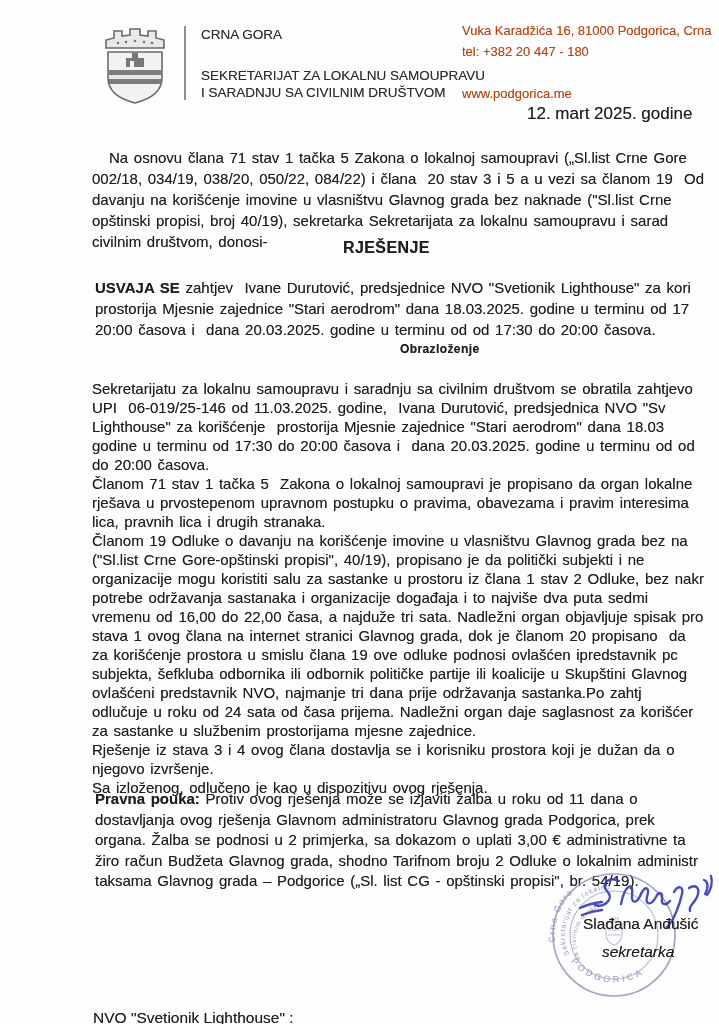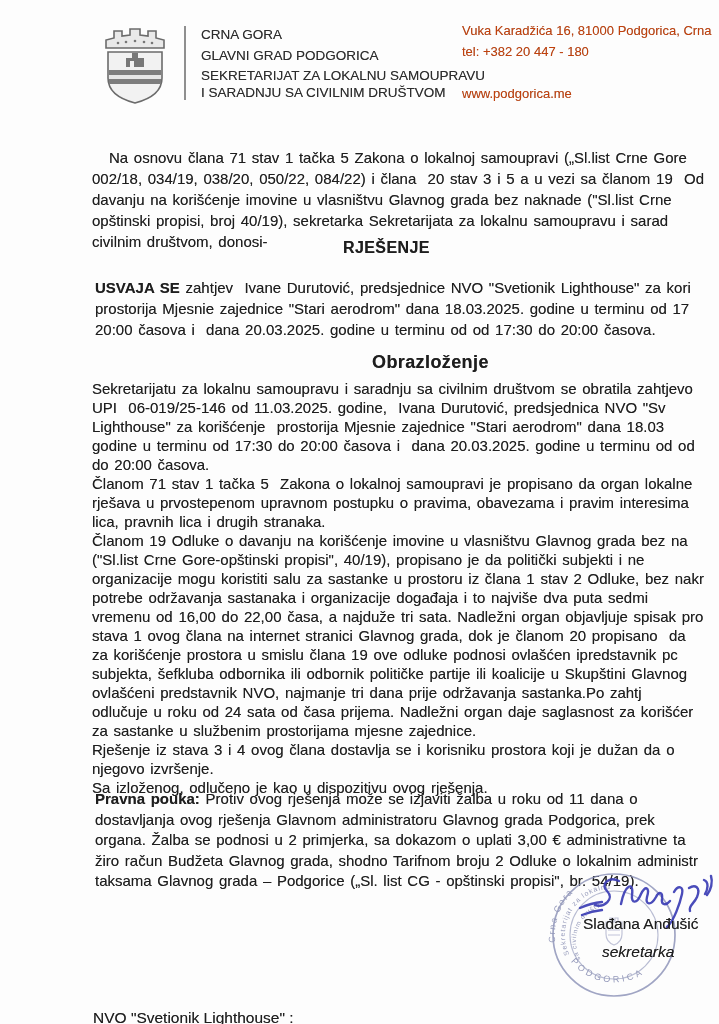--- a/index.html
+++ b/index.html
@@ -48,46 +48,46 @@
       <rect x="34" y="43" width="4" height="6" fill="#f2f2f2"></rect>
 
       <rect x="13" y="52" width="52" height="5" fill="#7d7d7d"></rect>
       <rect x="13" y="61" width="52" height="5" fill="#7d7d7d"></rect>
       <rect x="13" y="57" width="52" height="4" fill="#e6e6e6"></rect>
     </svg>
   </div>
   <div class="abs vline" style="left:184px;top:26px;height:74px;"></div>
 
   <div class="abs org-line" style="left:201px;top:24px;">CRNA GORA</div>
-  <div class="abs org-line" style="left:201px;top:45px;">GLAVNI GRAD PODGORICA</div>
   <div class="abs org-line tight" style="left:201px;top:67px;">SEKRETARIJAT ZA LOKALNU SAMOUPRAVU</div>
   <div class="abs org-line tight" style="left:201px;top:84px;">I SARADNJU SA CIVILNIM DRUŠTVOM</div>
 
   <div class="abs contact-line" style="left:462px;top:20px;">Vuka Karadžića 16, 81000 Podgorica, Crna</div>
   <div class="abs contact-line" style="left:462px;top:41px;">tel: +382 20 447 - 180</div>
   <div class="abs contact-line" style="left:462px;top:83px;">www.podgorica.me</div>
 
+  <div class="abs doc-date" style="left:527px;top:104px;">12. mart 2025. godine</div>
 
   <div class="para" style="top:147px;">
     <div class="line indent">Na osnovu člana 71 stav 1 tačka 5 Zakona o lokalnoj samoupravi („Sl.list Crne Gore</div>
     <div class="line">002/18, 034/19, 038/20, 050/22, 084/22) i člana  20 stav 3 i 5 a u vezi sa članom 19  Od</div>
     <div class="line">davanju na korišćenje imovine u vlasništvu Glavnog grada bez naknade ("Sl.list Crne</div>
     <div class="line">opštinski propisi, broj 40/19), sekretarka Sekretarijata za lokalnu samoupravu i sarad</div>
     <div class="line">civilnim društvom, donosi-</div>
   </div>
 
   <div class="abs heading" style="left:343px;top:239px;">RJEŠENJE</div>
 
   <div class="para" style="top:277px;left:95px;">
     <div class="line"><b>USVAJA SE</b><span> zahtjev  Ivane Durutović, predsjednice NVO "Svetionik Lighthouse" za kori</span></div>
     <div class="line">prostorija Mjesnie zajednice "Stari aerodrom" dana 18.03.2025. godine u terminu od 17</div>
     <div class="line">20:00 časova i  dana 20.03.2025. godine u terminu od od 17:30 do 20:00 časova.</div>
   </div>
 
-  <div class="abs heading" style="left:372px;top:342px;font-size:18px;margin-top:10px;">Obrazloženje</div>
+  <div class="abs heading" style="left:400px;top:342px;font-size:12px;">Obrazloženje</div>
 
   <div class="para rationale" style="top:379px;">
     <div class="line">Sekretarijatu za lokalnu samoupravu i saradnju sa civilnim društvom se obratila zahtjevo</div>
     <div class="line">UPI  06-019/25-146 od 11.03.2025. godine,  Ivana Durutović, predsjednica NVO "Sv</div>
     <div class="line">Lighthouse" za korišćenje  prostorija Mjesnie zajednice "Stari aerodrom" dana 18.03</div>
     <div class="line">godine u terminu od 17:30 do 20:00 časova i  dana 20.03.2025. godine u terminu od od</div>
     <div class="line">do 20:00 časova.</div>
     <div class="line">Članom 71 stav 1 tačka 5  Zakona o lokalnoj samoupravi je propisano da organ lokalne</div>
     <div class="line">rješava u prvostepenom upravnom postupku o pravima, obavezama i pravim interesima</div>
     <div class="line">lica, pravnih lica i drugih stranaka.</div>

